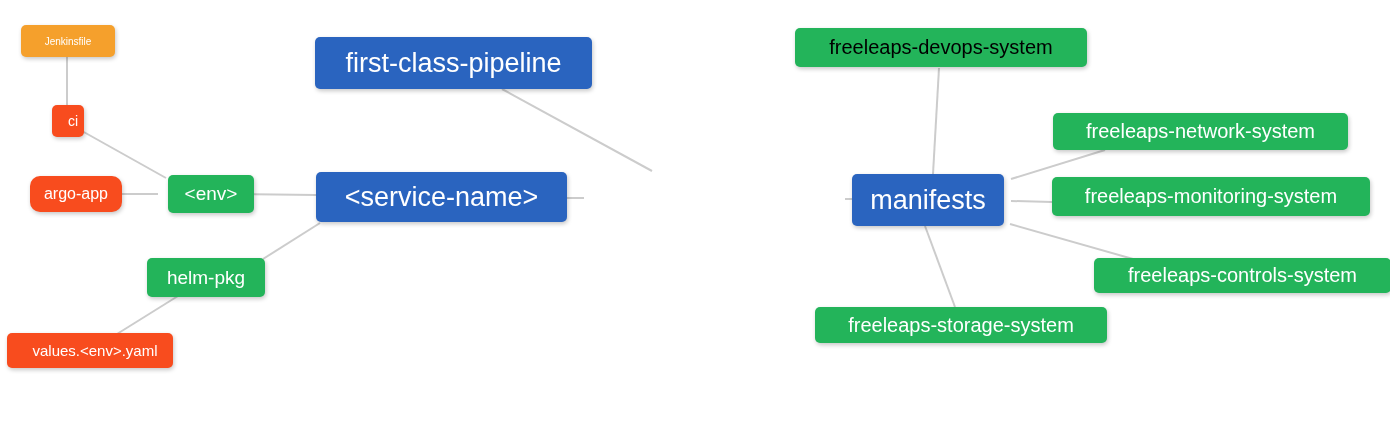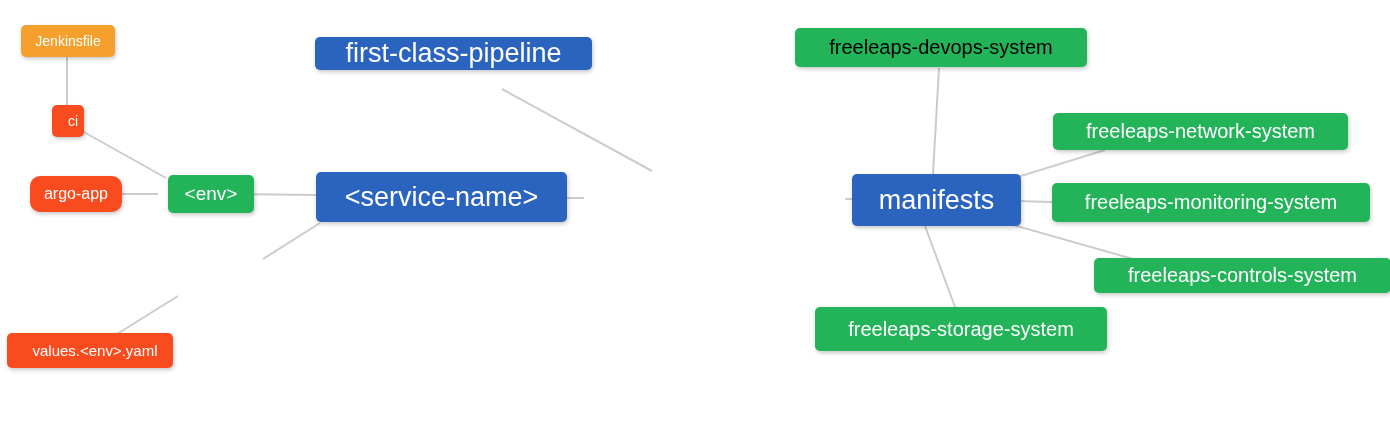--- a/index.html
+++ b/index.html
@@ -28,35 +28,35 @@
     align-items: center;
     justify-content: center;
     color: #ffffff;
     border-radius: 5px;
     box-shadow: 1px 2px 4px rgba(0,0,0,0.22);
     white-space: nowrap;
     box-sizing: border-box;
     cursor: default;
   }
   
-  .n-jenkinsfile          { left: 21px;   top: 25px;  width: 94px;  height: 32px; font-size: 14px; }
+  .n-jenkinsfile          { left: 21px;   top: 25px;  width: 94px;  height: 32px; font-size: 10px; }
   .n-ci                   { left: 52px;   top: 105px; width: 32px;  height: 32px; font-size: 14px; }
   .n-argo-app             { left: 30px;   top: 176px; width: 92px;  height: 36px; font-size: 16px; border-radius: 10px; }
   .n-env                  { left: 168px;  top: 175px; width: 86px;  height: 38px; font-size: 19px; }
   .n-helm-pkg             { left: 147px;  top: 258px; width: 118px; height: 39px; font-size: 19px; }
   .n-values-yaml          { left: 7px;    top: 333px; width: 166px; height: 35px; font-size: 15px; }
-  .n-first-class-pipeline { left: 315px;  top: 37px;  width: 277px; height: 33px; font-size: 27px; }
+  .n-first-class-pipeline { left: 315px;  top: 37px;  width: 277px; height: 52px; font-size: 27px; }
   .n-service-name         { left: 316px;  top: 172px; width: 251px; height: 50px; font-size: 27px; }
   .n-freeleaps-ops        { left: 583px;  top: 170px; width: 263px; height: 68px; font-size: 35px; }
-  .n-manifests            { left: 852px;  top: 174px; width: 169px; height: 52px; font-size: 27px; }
+  .n-manifests            { left: 852px;  top: 174px; width: 152px; height: 52px; font-size: 27px; }
   .n-devops-system        { left: 795px;  top: 28px;  width: 292px; height: 39px; font-size: 20px; }
   .n-network-system       { left: 1053px; top: 113px; width: 295px; height: 37px; font-size: 20px; text-align: center; }
-  .n-monitoring-system    { left: 1052px; top: 183px; width: 318px; height: 39px; font-size: 20px; }
+  .n-monitoring-system    { left: 1052px; top: 177px; width: 318px; height: 39px; font-size: 20px; }
   .n-controls-system      { left: 1058px; top: 258px; width: 297px; height: 35px; font-size: 20px; margin-left: 36px; }
-  .n-storage-system       { left: 815px;  top: 307px; width: 292px; height: 44px; font-size: 20px; }
+  .n-storage-system       { left: 815px;  top: 307px; width: 292px; height: 36px; font-size: 20px; }
 </style>
 </head>
 <body>
 
 <div class="canvas" style="background: rgb(255, 255, 255);">
 
   <svg class="edges" viewBox="0 0 1390 421" xmlns="http://www.w3.org/2000/svg">
     <g stroke-width="2" fill="none" stroke="#cccccc">
       <line x1="67" y1="57" x2="67" y2="106"></line>
       <line x1="82" y1="131" x2="166" y2="178"></line>
@@ -72,20 +72,21 @@
       <line x1="1011" y1="201" x2="1052" y2="202"></line>
       <line x1="1010" y1="224" x2="1133" y2="259"></line>
       <line x1="925" y1="226" x2="955" y2="307"></line>
     </g>
   </svg>
 
   <div class="node n-jenkinsfile" style="background: rgb(245, 160, 44); color: rgb(255, 255, 255);">Jenkinsfile</div>
   <div class="node n-ci" style="background: rgb(248, 76, 30); color: rgb(255, 255, 255); padding-left: 10px;">ci</div>
   <div class="node n-argo-app" style="background: rgb(248, 76, 30); color: rgb(255, 255, 255);">argo-app</div>
   <div class="node n-env" style="background: rgb(35, 180, 90); color: rgb(255, 255, 255);">&lt;env&gt;</div>
+  <div class="node n-helm-pkg" style="background: rgb(35, 180, 90); color: rgb(255, 255, 255);">helm-pkg</div>
   <div class="node n-values-yaml" style="background: rgb(248, 76, 30); color: rgb(255, 255, 255); padding-left: 10px;">values.&lt;env&gt;.yaml</div>
   <div class="node n-first-class-pipeline" style="background: rgb(42, 100, 191); color: rgb(255, 255, 255);">first-class-pipeline</div>
   <div class="node n-service-name" style="background: rgb(42, 100, 191); color: rgb(255, 255, 255);">&lt;service-name&gt;</div>
   <div class="node n-manifests" style="background: rgb(42, 100, 191); color: rgb(255, 255, 255);">manifests</div>
   <div class="node n-devops-system" style="background: rgb(35, 180, 90); color: #000000;">freeleaps-devops-system</div>
   <div class="node n-network-system" style="background: rgb(35, 180, 90); color: rgb(255, 255, 255);">freeleaps-network-system</div>
   <div class="node n-monitoring-system" style="background: rgb(35, 180, 90); color: rgb(255, 255, 255);">freeleaps-monitoring-system</div>
   <div class="node n-controls-system" style="background: rgb(35, 180, 90); color: rgb(255, 255, 255);">freeleaps-controls-system</div>
   <div class="node n-storage-system" style="background: rgb(35, 180, 90); color: rgb(255, 255, 255);">freeleaps-storage-system</div>
 

